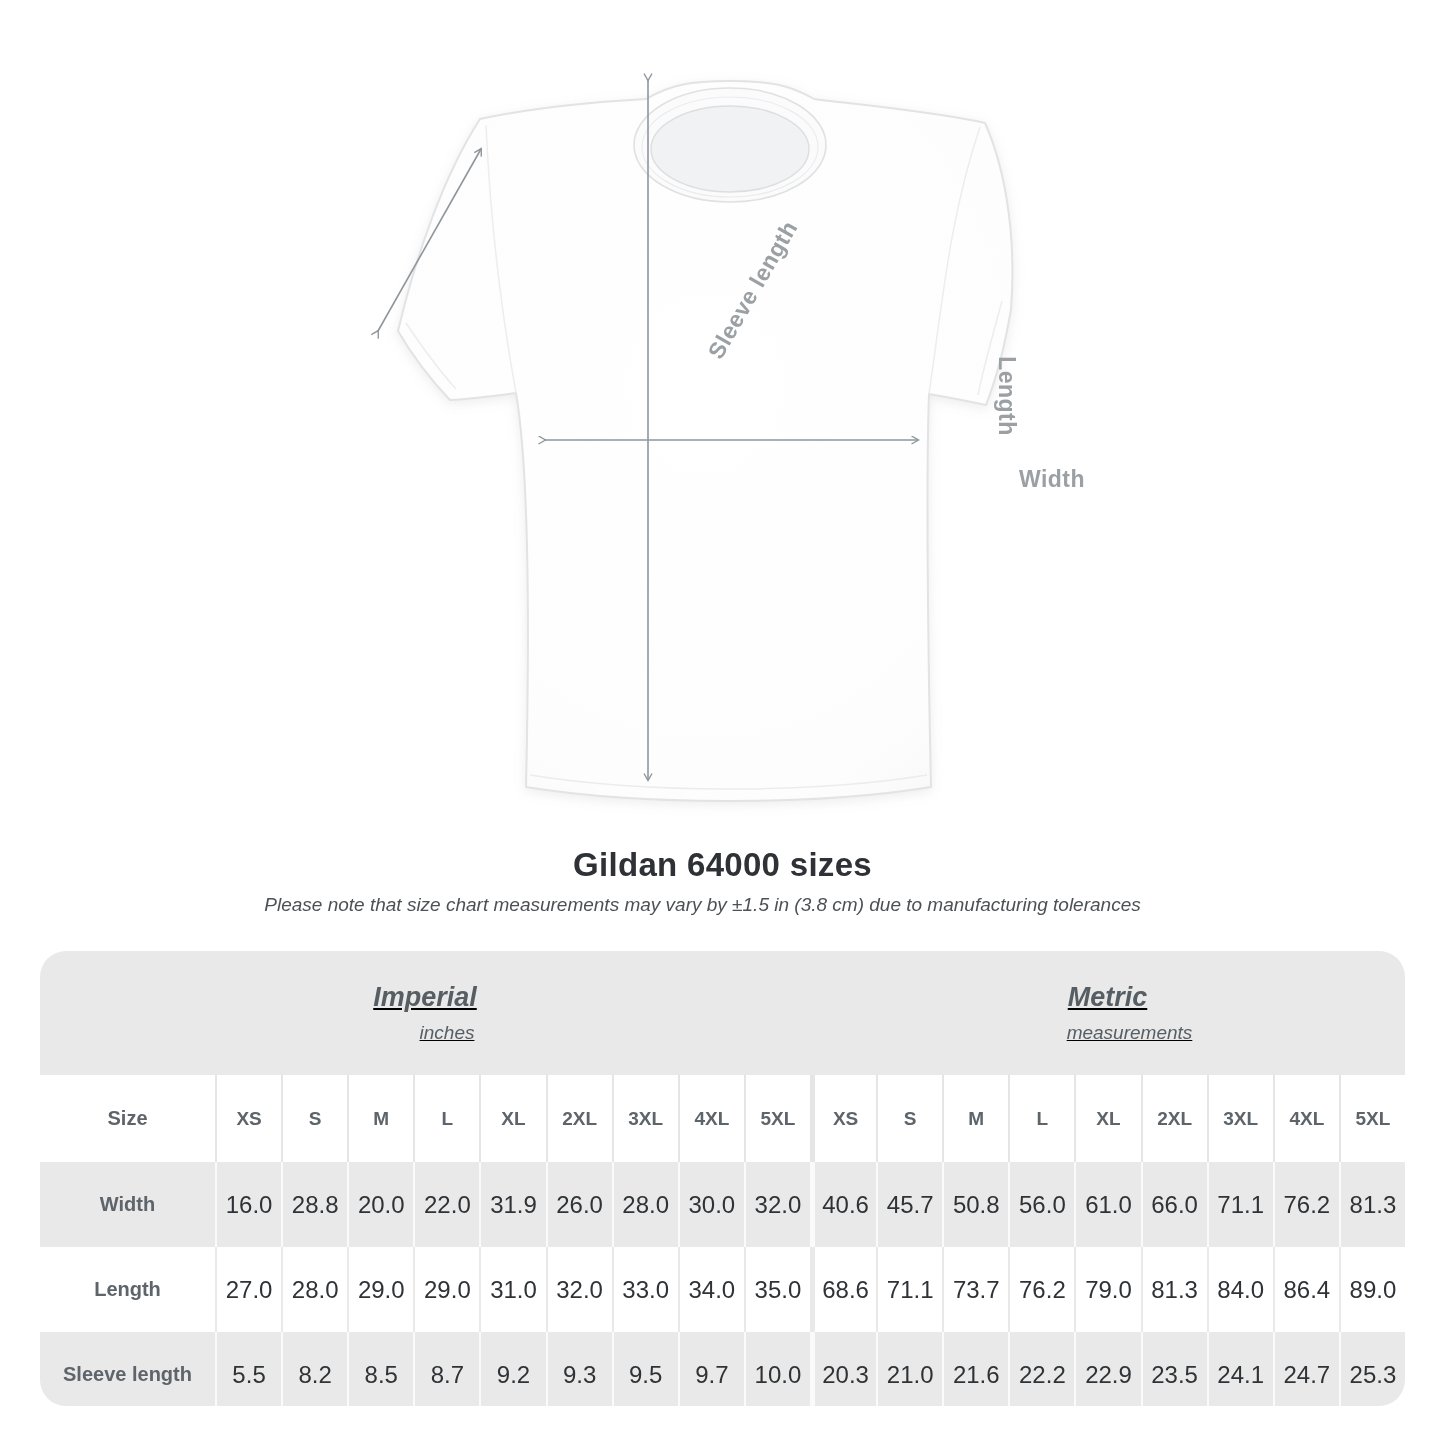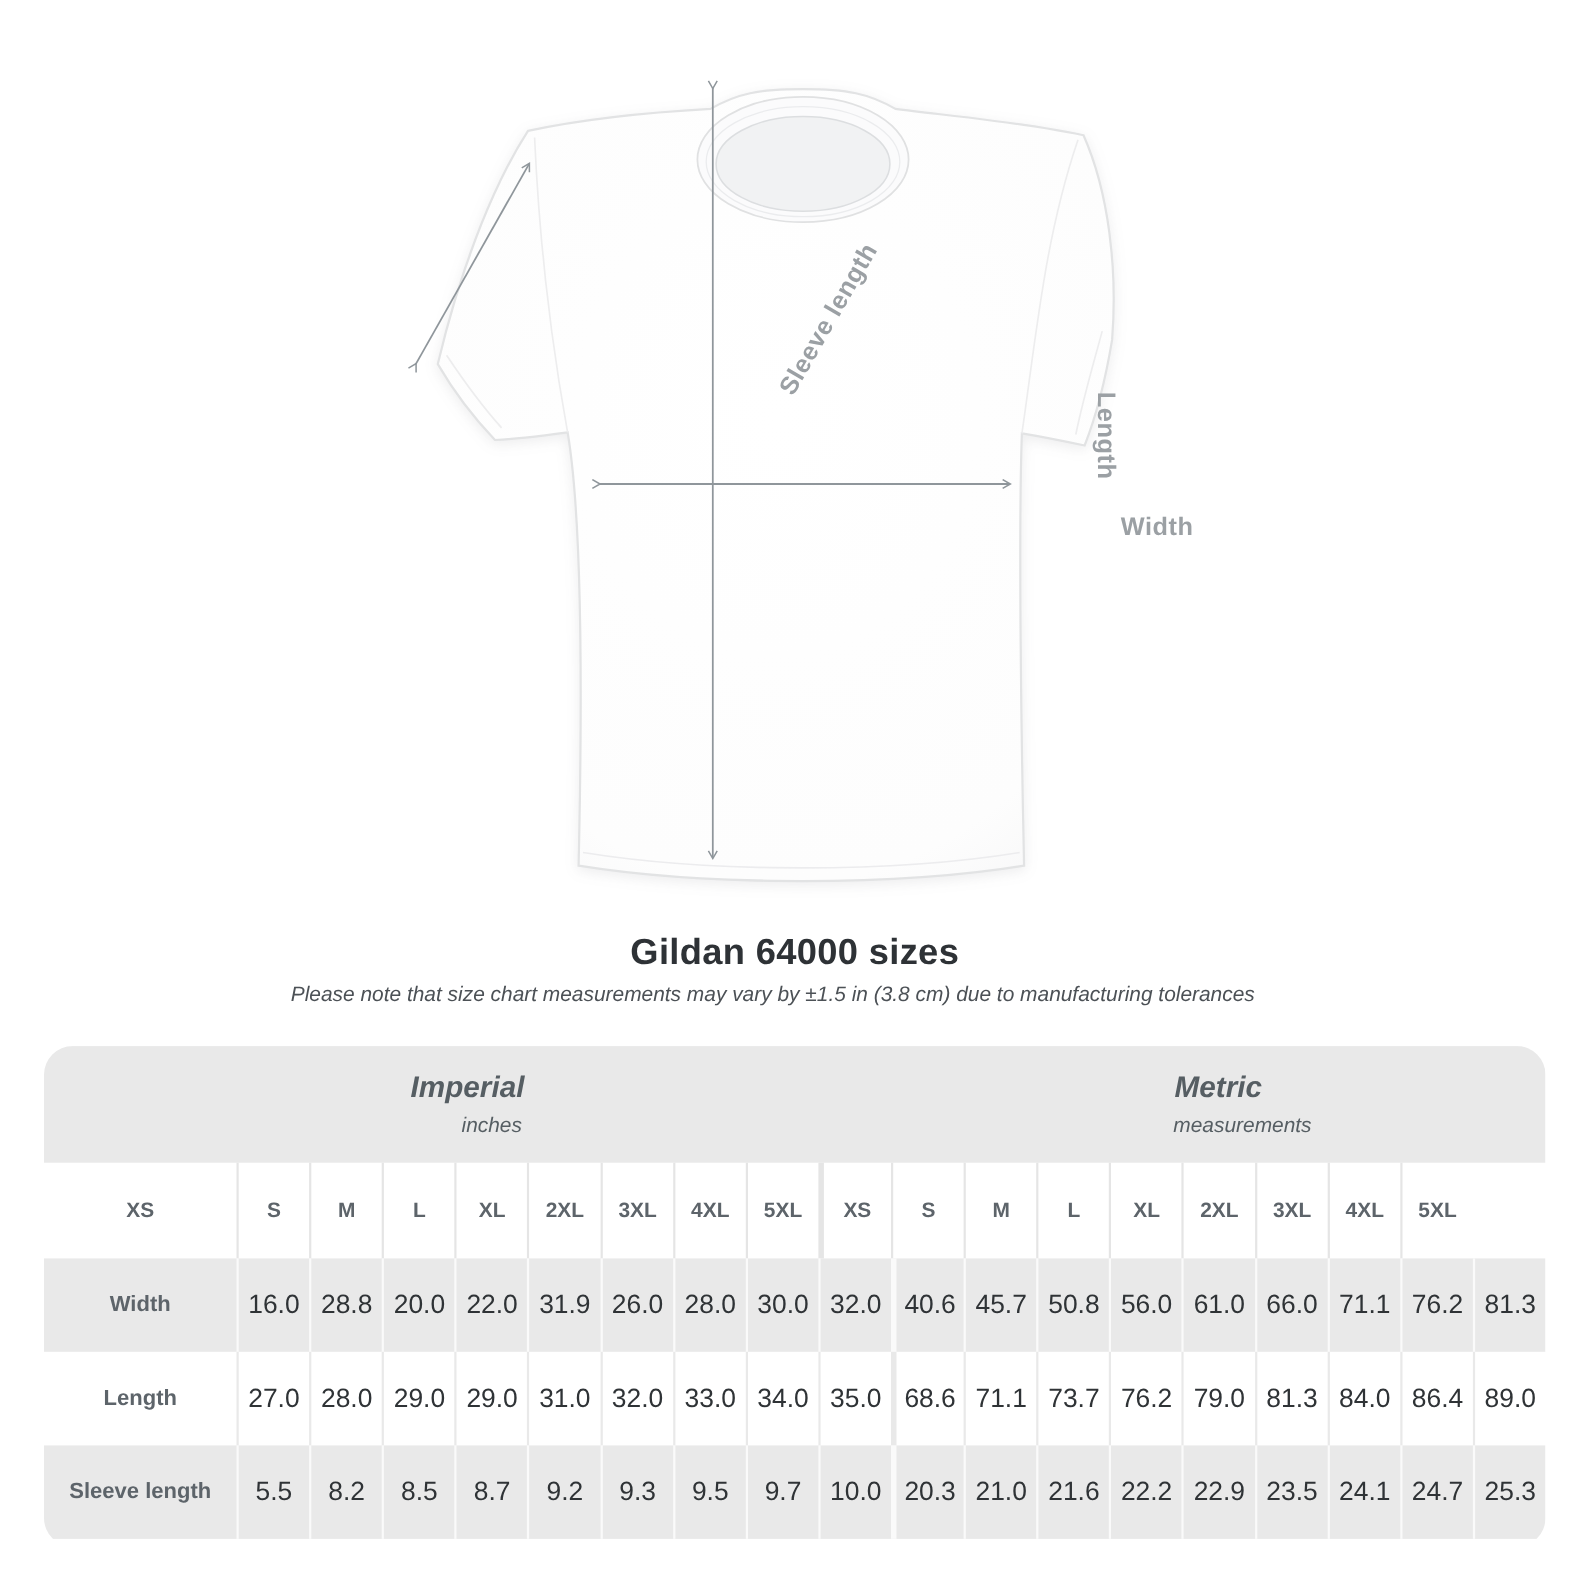--- a/index.html
+++ b/index.html
@@ -38,21 +38,21 @@
     text-align:center;
     font-size:19px;font-style:italic;color:#4c5156;
   }
 
   
   .size-table{
     position:absolute;left:40px;top:951px;
     width:1365px;height:455px;
     border-radius:26px;overflow:hidden;
   }
-  .hdr-row{display:flex;height:106px;}
+  .hdr-row{display:flex;height:124px;text-decoration:underline;}
   .hdr-cell{
     background:#e9e9e9;
     display:flex;flex-direction:column;align-items:center;justify-content:center;
     gap:9px;
   }
   .hdr-imperial{width:770px;}
   .hdr-metric{width:595px;}
   .group-name{font-size:27px;font-weight:bold;font-style:italic;color:#565e63;}
   .group-unit{font-size:19px;font-style:italic;color:#565e63;margin-left:44px;}
 
@@ -138,20 +138,21 @@
       <div class="group-name">Imperial</div>
       <div class="group-unit">inches</div>
     </div>
     <div class="hdr-cell hdr-metric">
       <div class="group-name">Metric</div>
       <div class="group-unit">measurements</div>
     </div>
   </div>
 
   <div class="trow trow-size" id="size-header-row">
+    <div class="cell label-cell">Size</div>
   <div class="cell col-head">XS</div>
       <div class="cell col-head">S</div>
       <div class="cell col-head">M</div>
       <div class="cell col-head">L</div>
       <div class="cell col-head">XL</div>
       <div class="cell col-head">2XL</div>
       <div class="cell col-head">3XL</div>
       <div class="cell col-head">4XL</div>
       <div class="cell col-head">5XL</div>
       <div class="cell col-head metric-first">XS</div>

